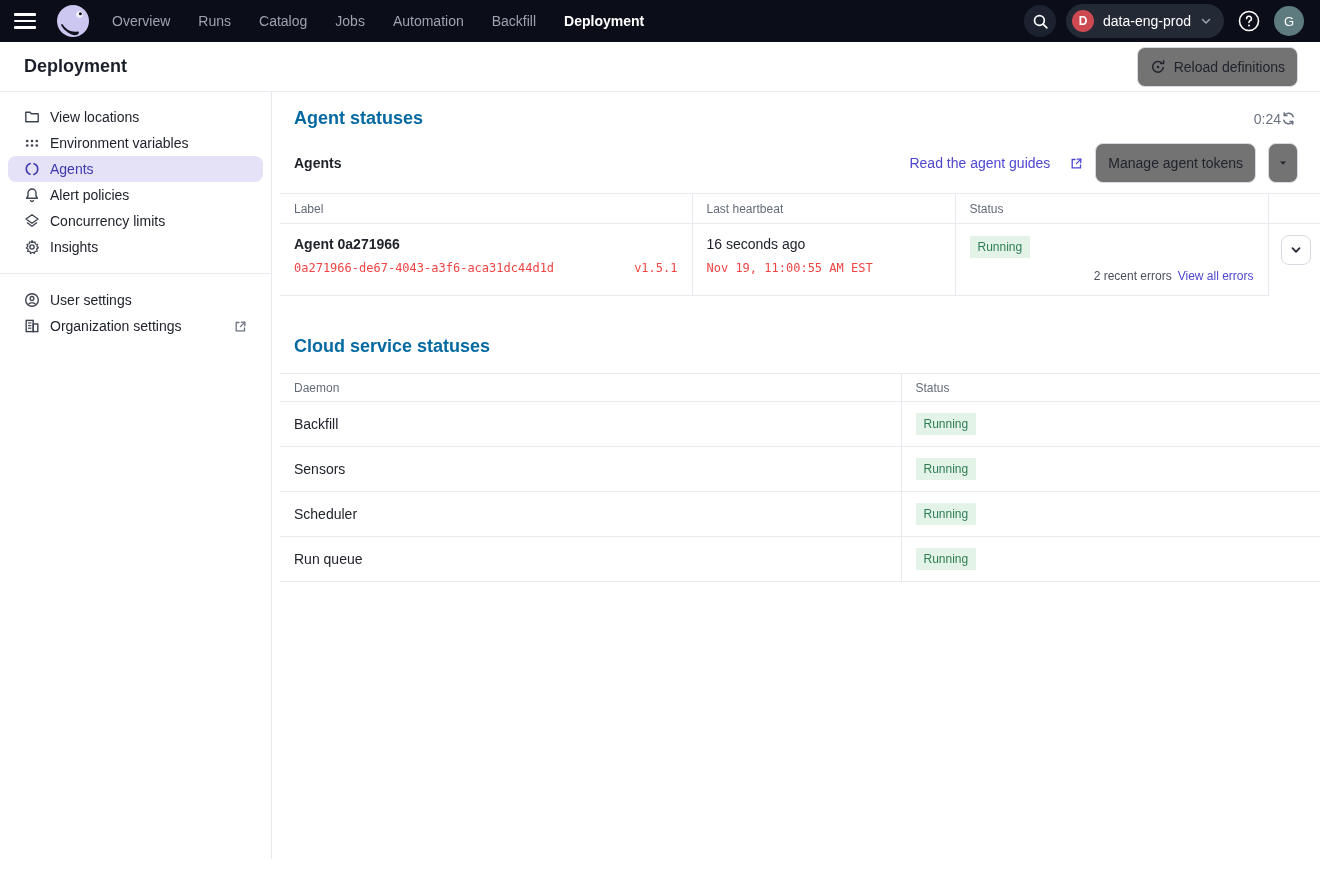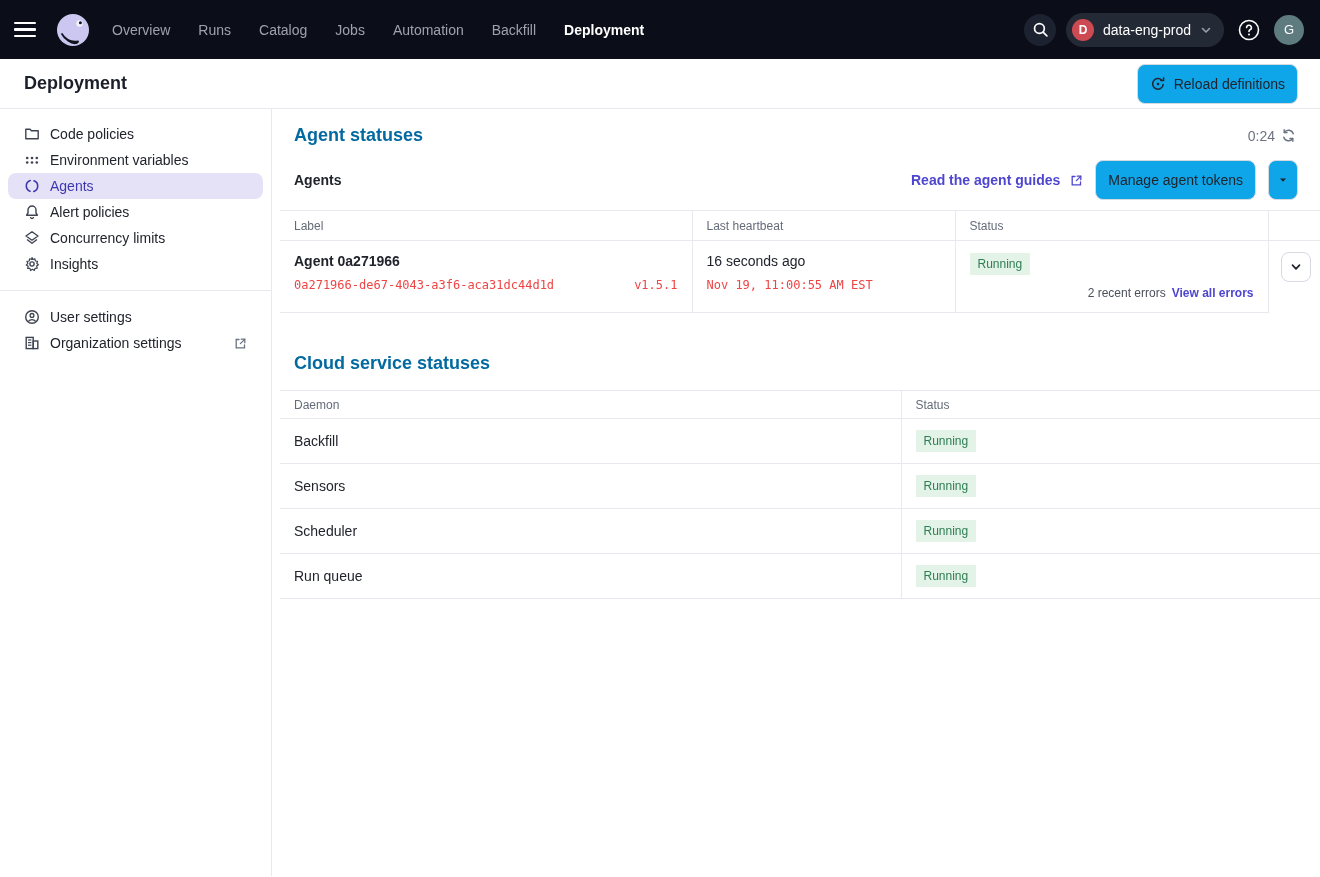--- a/index.html
+++ b/index.html
@@ -1,57 +1,57 @@
 <!DOCTYPE html>
 <html><head>
 <meta charset="utf-8">
 <style>
   * { margin:0; padding:0; box-sizing:border-box; }
   html,body { width:1320px; height:877px; overflow:hidden; background:#fff;
     font-family:"Liberation Sans", sans-serif; color:#21242C; }
 
   
-  .topnav { height:59px; background:#0B0E18; display:flex; align-items:center; padding:0 16px 0 14px; }
+  .topnav { height:42px; background:#0B0E18; display:flex; align-items:center; padding:0 16px 0 14px; }
   .hamburger { width:28px; height:28px; display:flex; flex-direction:column; justify-content:center; gap:4px; cursor:pointer; margin-right:12px; }
   .hamburger span { display:block; width:22px; height:2.5px; background:#fff; border-radius:1px; }
   .logo { width:38px; height:38px; margin-right:20px; cursor:pointer; }
   .nav-items { display:flex; align-items:center; gap:28px; }
   .nav-item { font-size:14px; color:#9DA2AE; cursor:pointer; white-space:nowrap; }
   .nav-item.active { color:#fff; font-weight:700; }
   .topnav-right { margin-left:auto; display:flex; align-items:center; gap:10px; }
   .icon-circle-btn { width:32px; height:32px; border-radius:50%; display:flex; align-items:center; justify-content:center; cursor:pointer; background:#1D2230; }
   .deploy-pill { height:34px; border-radius:17px; background:#242936; display:flex; align-items:center; gap:9px; padding:0 12px 0 6px; cursor:pointer; }
   .deploy-dot { width:22px; height:22px; border-radius:50%; background:#CE4A53; color:#fff; font-size:12px; font-weight:700; display:flex; align-items:center; justify-content:center; }
   .deploy-label { color:#fff; font-size:14px; }
   .help-btn { width:30px; height:30px; border-radius:50%; display:flex; align-items:center; justify-content:center; cursor:pointer; }
   .avatar { width:30px; height:30px; border-radius:50%; background:#5E7B80; color:#fff; font-size:13px; display:flex; align-items:center; justify-content:center; cursor:pointer; }
 
   
   .page-header { height:50px; display:flex; align-items:center; justify-content:space-between; padding:0 22px 0 24px; border-bottom:1px solid #E7E9EE; }
   .page-title { font-size:18px; font-weight:700; color:#1B1F29; }
-  .btn { display:inline-flex; align-items:center; gap:8px; height:40px; padding:0 12px; border:1px solid #D6D9DF; border-radius:8px; background:#0ea5e9; font-size:14px; color:#21242C; cursor:pointer; font-family:inherit; }
+  .btn { display:inline-flex; align-items:center; gap:8px; height:40px; padding:0 12px; border:1px solid #D6D9DF; border-radius:8px; background:#737373; font-size:14px; color:#21242C; cursor:pointer; font-family:inherit; }
 
   
   .layout { display:flex; height:767px; }
   .sidebar { width:272px; border-right:1px solid #E7E9EE; padding-top:12px; flex-shrink:0; }
   .side-item { display:flex; align-items:center; gap:10px; height:26px; margin:0 8px; padding:0 16px; border-radius:8px; font-size:14px; color:#21242C; cursor:pointer; }
   .side-item svg { flex-shrink:0; color:#3E4350; }
   .side-item.active { background:#E5E2F7; color:#3D38B0; }
   .side-item.active svg { color:#3D38B0; }
   .side-item .ext { margin-left:auto; color:#6B7280; }
   .side-divider { border:none; border-top:1px solid #E7E9EE; margin:13px 0; }
 
   .main { flex:1; padding-left:8px; overflow:hidden; }
   .title-row { display:flex; align-items:center; justify-content:space-between; margin:16px 24px 0 14px; }
   .section-title { font-size:18px; font-weight:700; color:#0369a1; }
-  .countdown { display:flex; align-items:center; gap:6px; color:#6B7280; font-size:14px; }
+  .countdown { display:flex; align-items:center; color:#6B7280; font-size:14px; }
   .toolbar-row { display:flex; align-items:center; justify-content:space-between; margin:14px 22px 10px 14px; }
   .toolbar-left { font-size:14px; font-weight:700; color:#21242C; }
   .toolbar-right { display:flex; align-items:center; gap:12px; }
-  .link { color:#4E46CF; font-size:14px; text-decoration:none; display:inline-flex; align-items:center; gap:10px; cursor:pointer;font-weight:bold; }
+  .link { color:#4E46CF; font-size:14px; text-decoration:none; display:inline-flex; align-items:center; gap:20px; cursor:pointer; }
   .caret-btn { width:30px; justify-content:center; padding:0; }
 
   
   table { border-collapse:collapse; width:1040px; table-layout:fixed; }
   th { font-size:12px; font-weight:400; color:#646B78; text-align:left; padding:0 14px; border-top:1px solid #E7E9EE; border-bottom:1px solid #E7E9EE; }
   .agents-table th { height:30px; }
   .agents-table td { vertical-align:top; padding:12px 14px; }
   .col-sep { border-left:1px solid #E7E9EE; }
   .agents-table td.bordered { border-bottom:1px solid #E7E9EE; }
   .agent-name { font-size:14px; font-weight:700; }
@@ -132,21 +132,21 @@
   </button>
 </div>
 
 <div class="layout">
 
   <div class="sidebar">
     <div class="side-item">
       <svg width="16" height="16" viewBox="0 0 16 16">
         <path d="M1.8 3.2 h4.2 l1.4 1.6 h6.8 v8 h-12.4 z" fill="none" stroke="currentColor" stroke-width="1.4" stroke-linejoin="round"></path>
       </svg>
-      <span>Code policies</span>
+      <span>View locations</span>
     </div>
     <div class="side-item">
       <svg width="16" height="16" viewBox="0 0 16 16">
         <circle cx="3.2" cy="6" r="1.3" fill="currentColor"></circle>
           <circle cx="8" cy="6" r="1.3" fill="currentColor"></circle>
           <circle cx="12.8" cy="6" r="1.3" fill="currentColor"></circle>
         <circle cx="3.2" cy="10.5" r="1.3" fill="currentColor"></circle>
           <circle cx="8" cy="10.5" r="1.3" fill="currentColor"></circle>
           <circle cx="12.8" cy="10.5" r="1.3" fill="currentColor"></circle>
       </svg>

